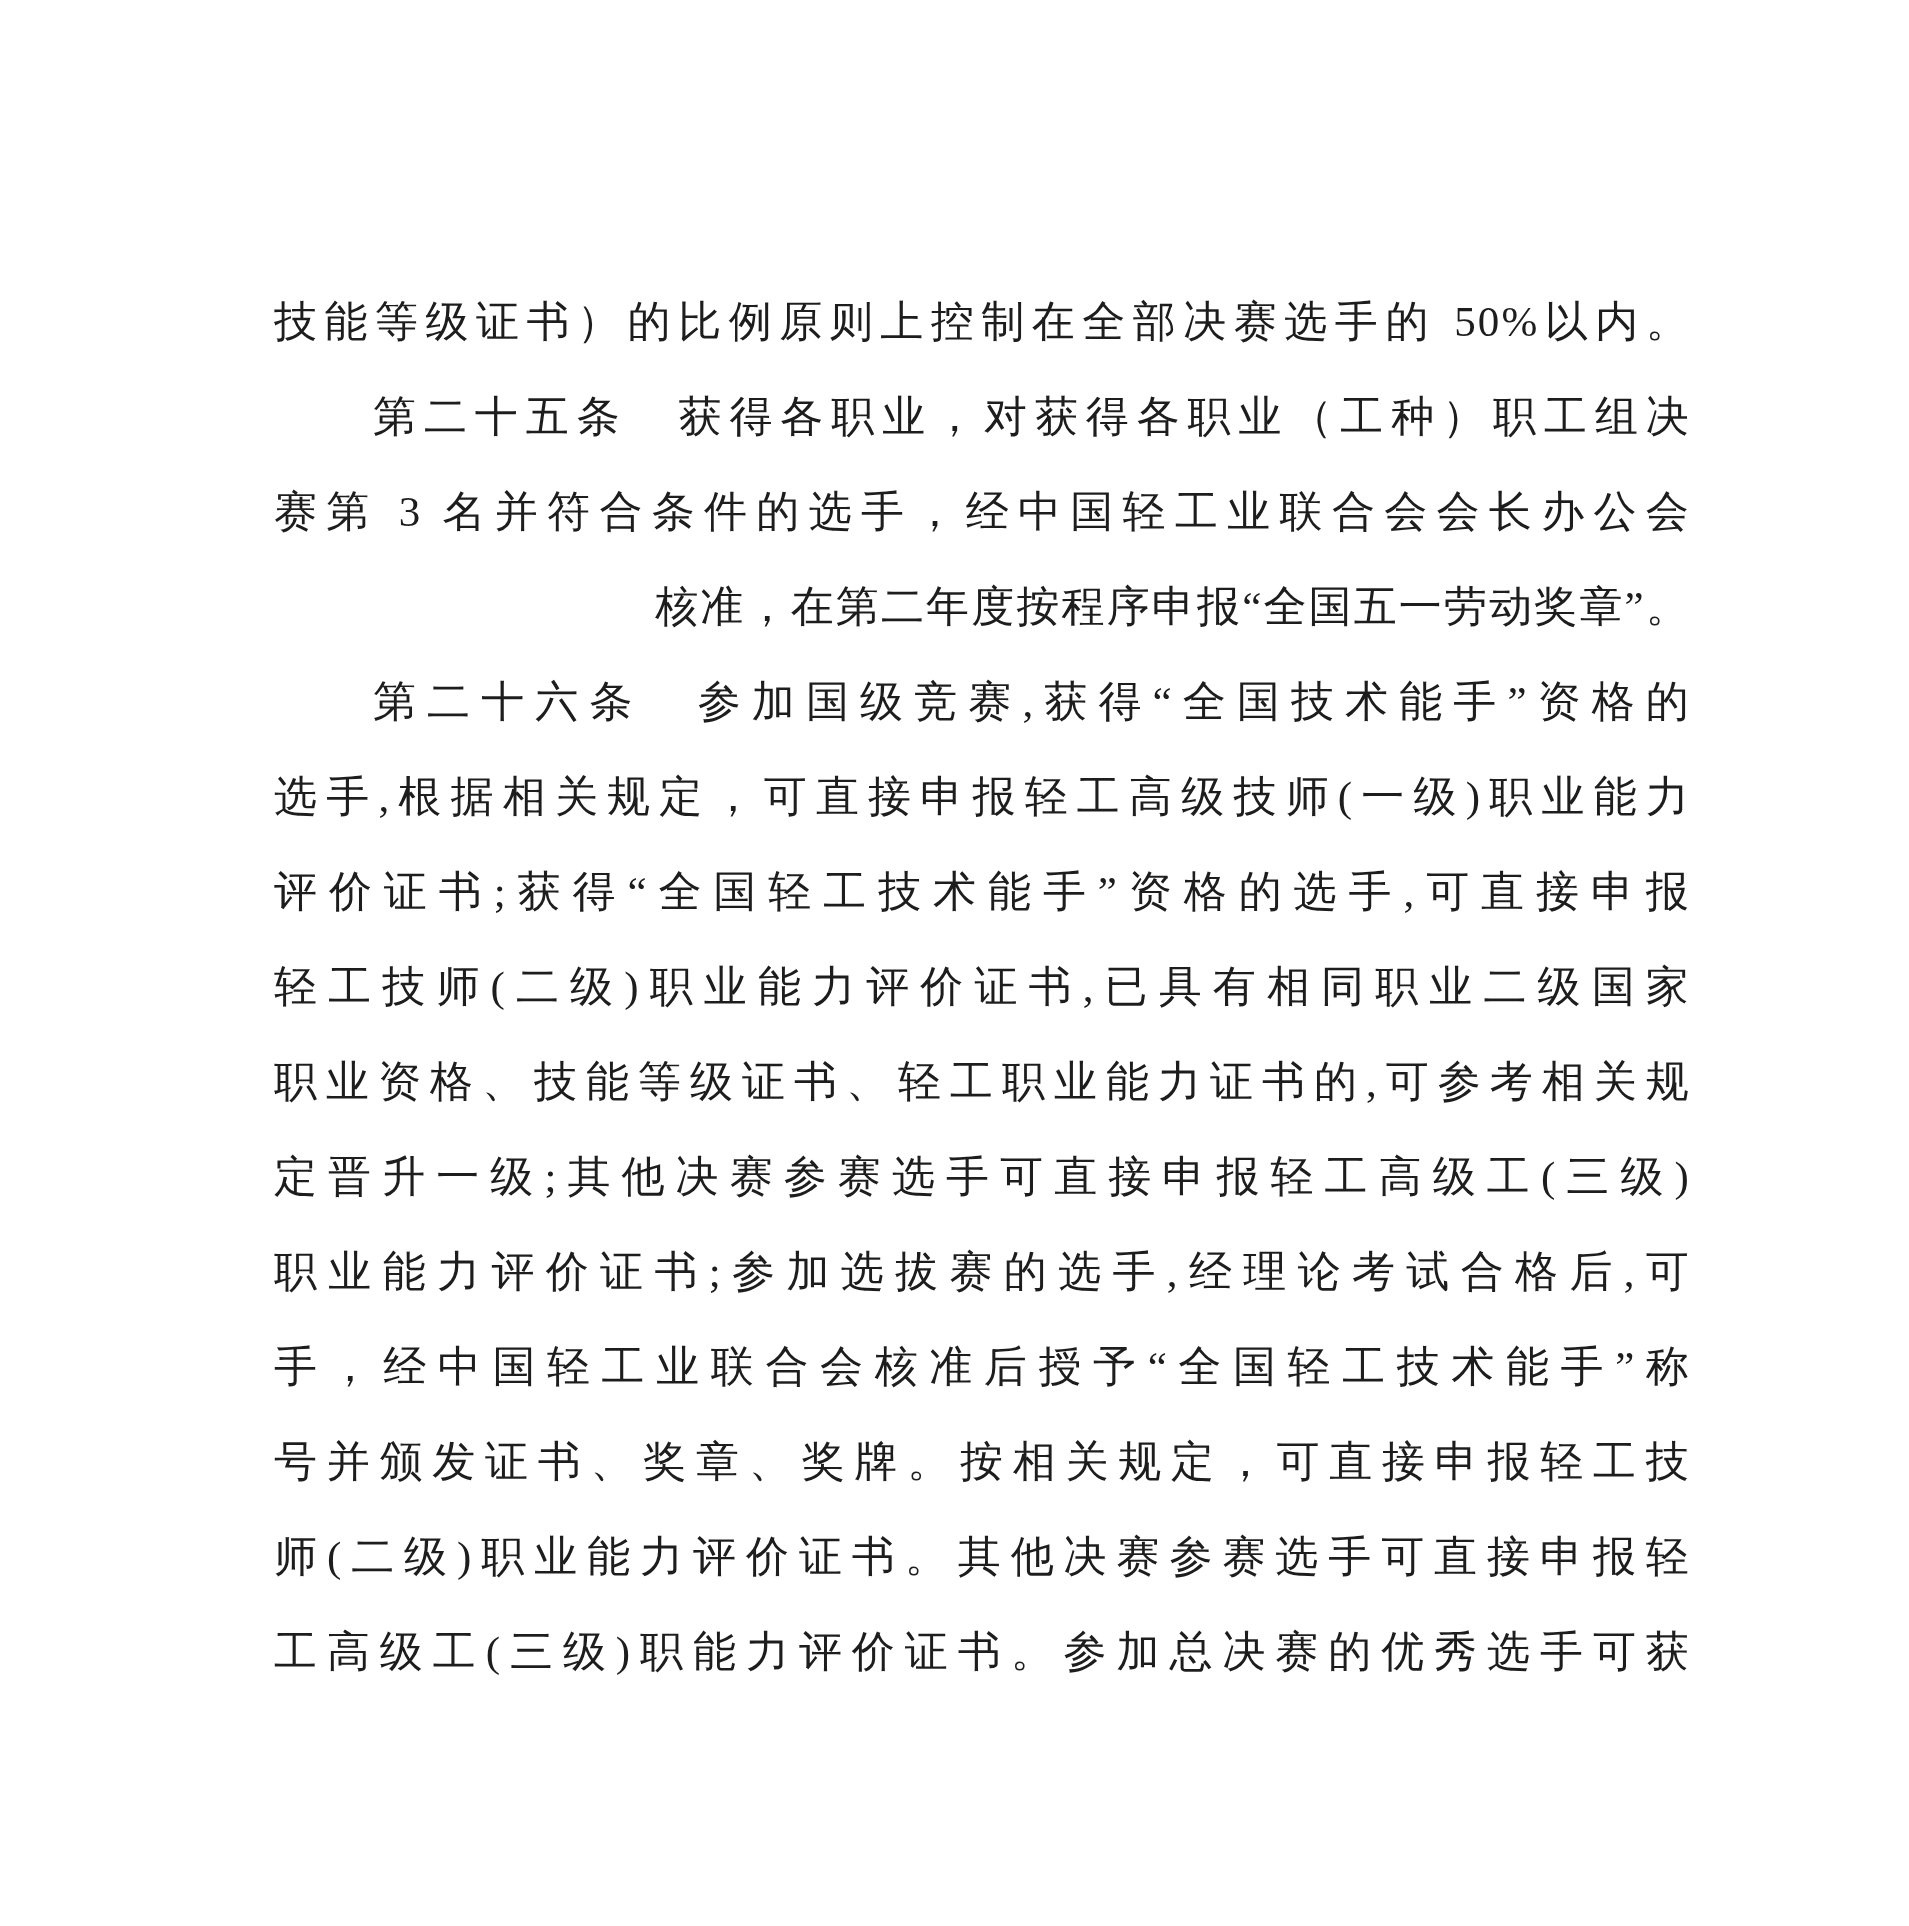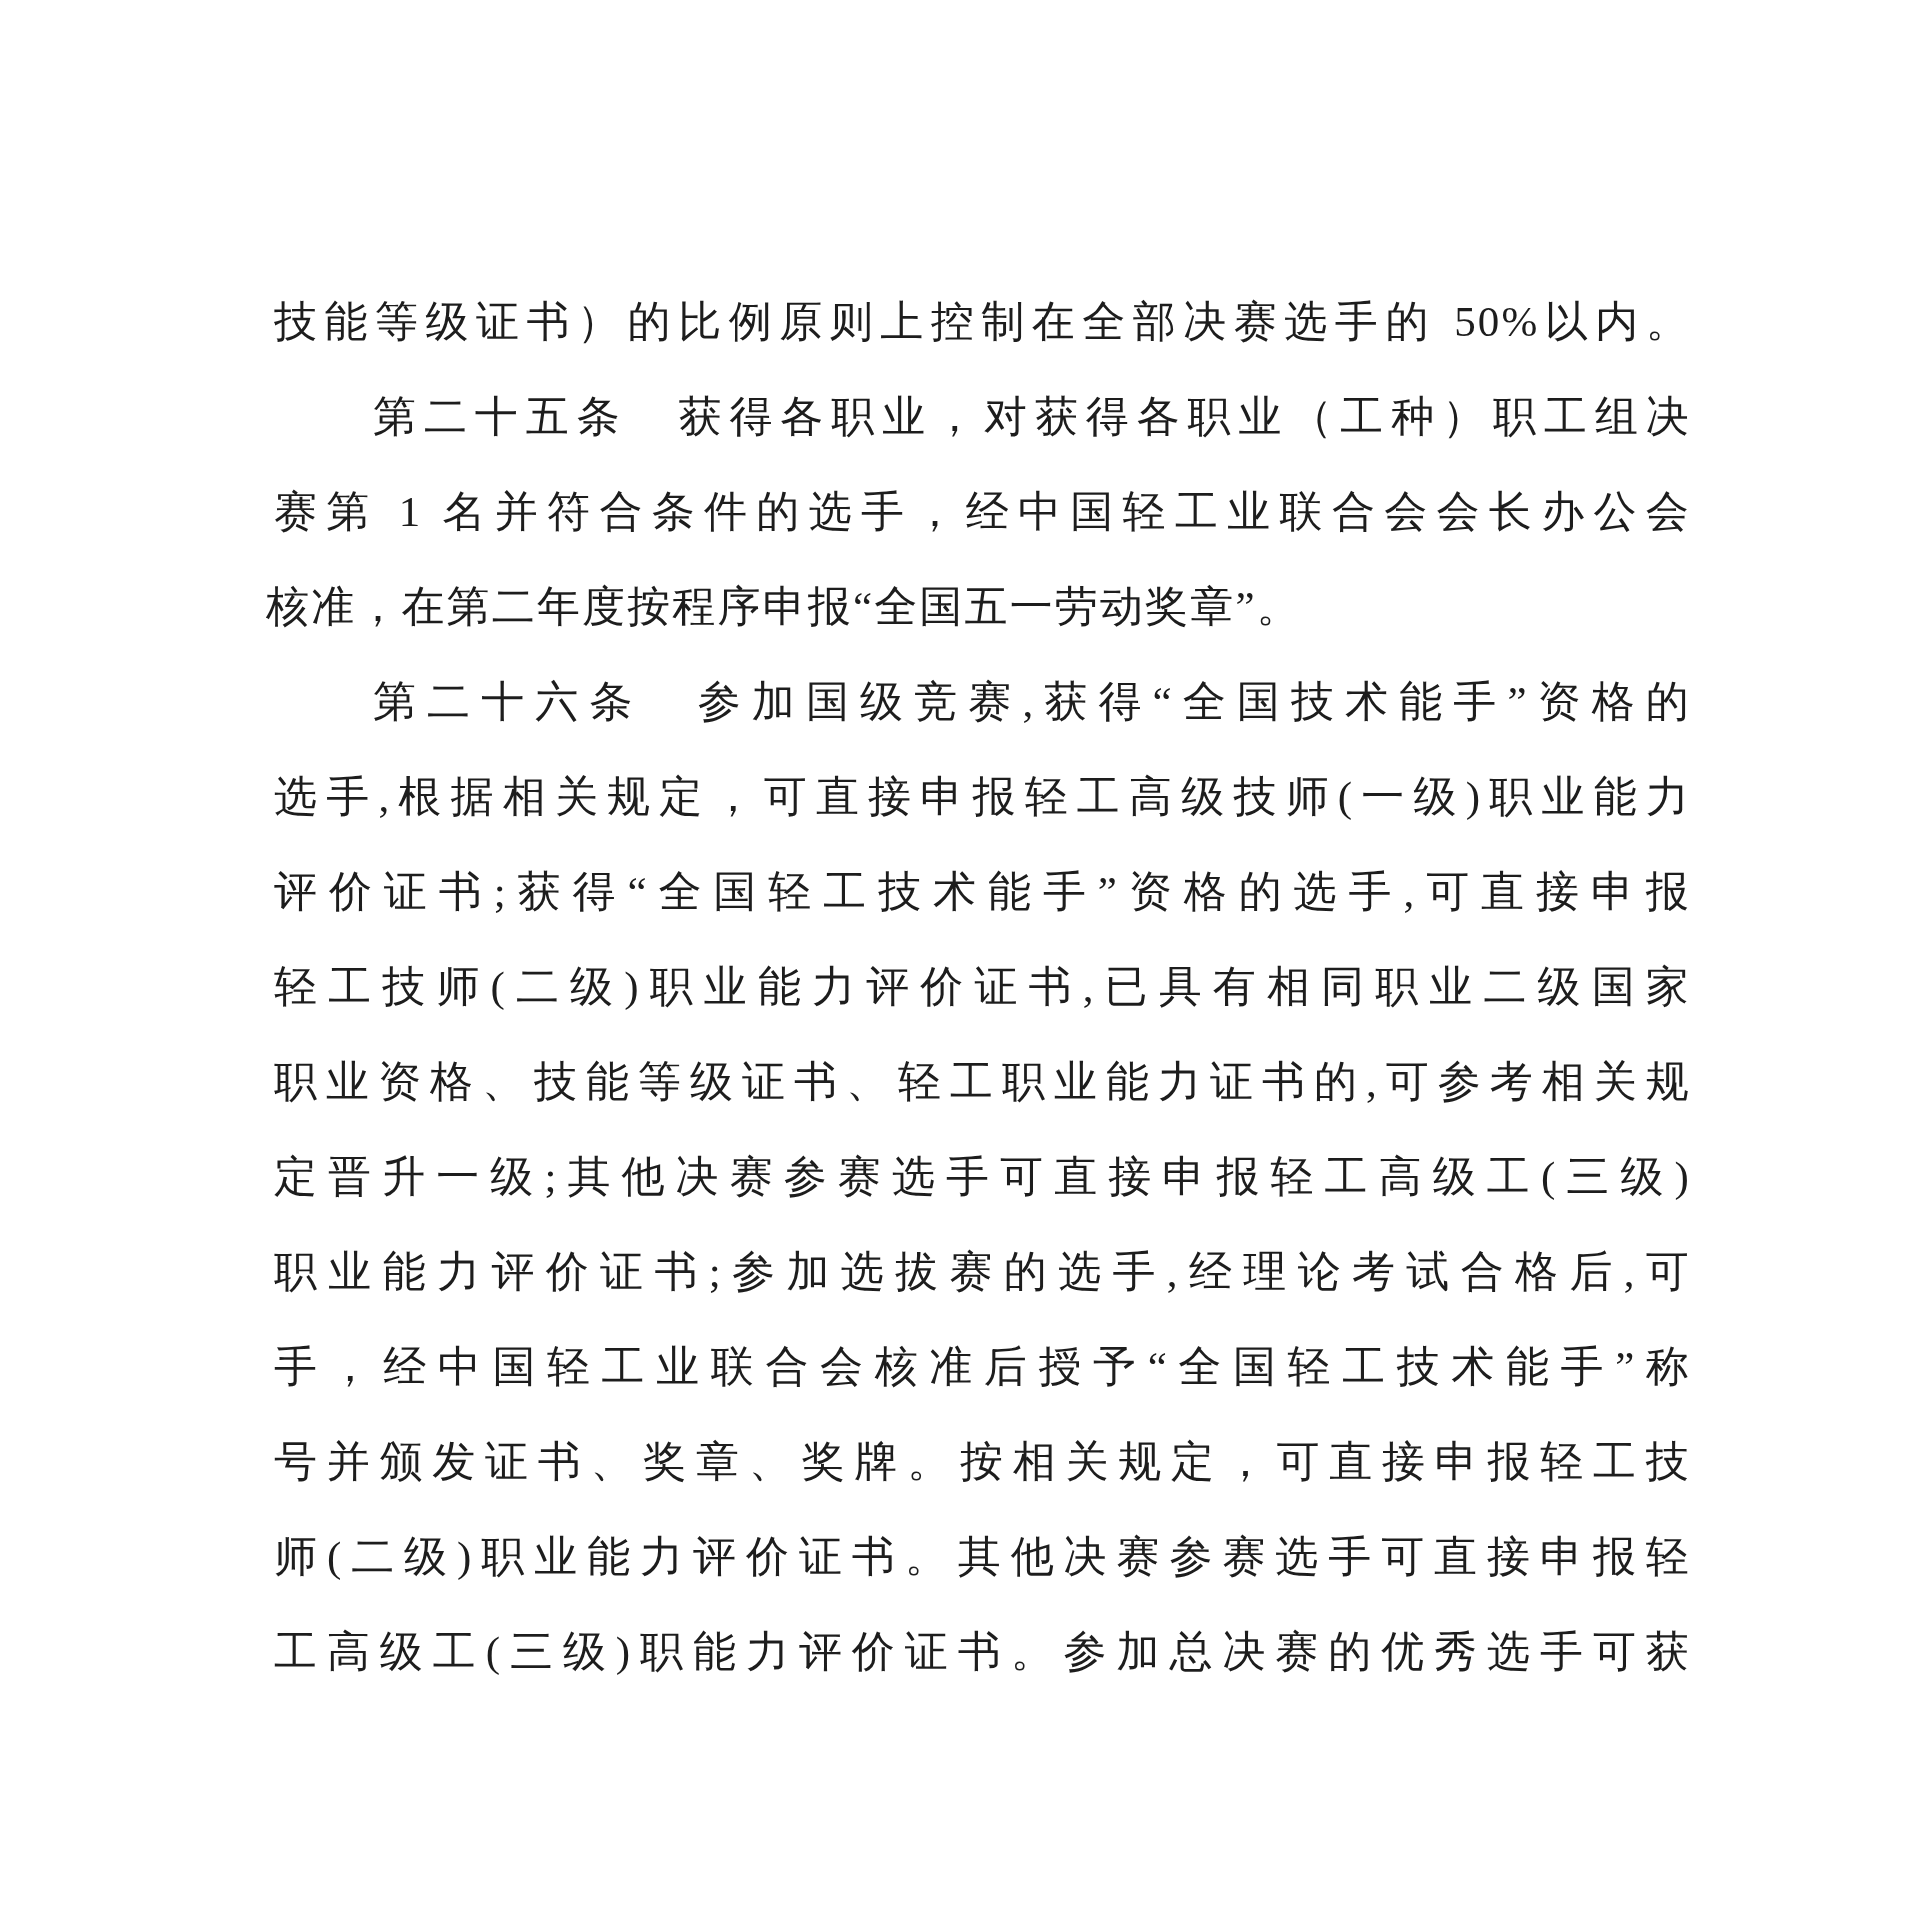--- a/index.html
+++ b/index.html
@@ -19,41 +19,42 @@
     top: 274px;
     width: 1425px;
   }
   .line {
     height: 95px;
     line-height: 95px;
     font-size: 43px;
     letter-spacing: 0.05em;
     white-space: nowrap;
     overflow: visible;
+    text-align: right;
   }
   .line.full {
     white-space: normal;
     text-align: justify;
     text-align-last: justify;
     text-justify: inter-character;
     overflow: hidden;
     margin-left: 8px;
   }
   .line.indent {
     text-indent: 99px;
   }
 </style>
 </head>
 <body>
 
 <div class="page">
   <div class="text-block">
     <div class="line full">技能等级证书）的比例原则上控制在全部决赛选手的 50%以内。</div>
     <div class="line full indent">第二十五条　获得各职业，对获得各职业（工种）职工组决</div>
-    <div class="line full">赛第 1 名并符合条件的选手，经中国轻工业联合会会长办公会</div>
+    <div class="line full">赛第 3 名并符合条件的选手，经中国轻工业联合会会长办公会</div>
     <div class="line">核准，在第二年度按程序申报“全国五一劳动奖章”。</div>
     <div class="line full indent">第二十六条　参加国级竞赛,获得“全国技术能手”资格的</div>
     <div class="line full">选手,根据相关规定，可直接申报轻工高级技师(一级)职业能力</div>
     <div class="line full">评价证书;获得“全国轻工技术能手”资格的选手,可直接申报</div>
     <div class="line full">轻工技师(二级)职业能力评价证书,已具有相同职业二级国家</div>
     <div class="line full">职业资格、技能等级证书、轻工职业能力证书的,可参考相关规</div>
     <div class="line full">定晋升一级;其他决赛参赛选手可直接申报轻工高级工(三级)</div>
     <div class="line full">职业能力评价证书;参加选拔赛的选手,经理论考试合格后,可</div>
     <div class="line full">手，经中国轻工业联合会核准后授予“全国轻工技术能手”称</div>
     <div class="line full">号并颁发证书、奖章、奖牌。按相关规定，可直接申报轻工技</div>

